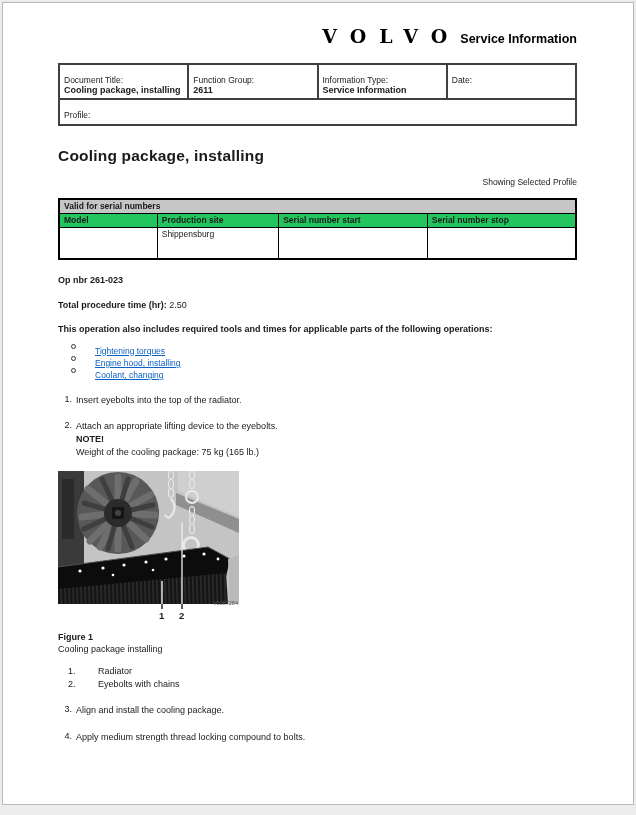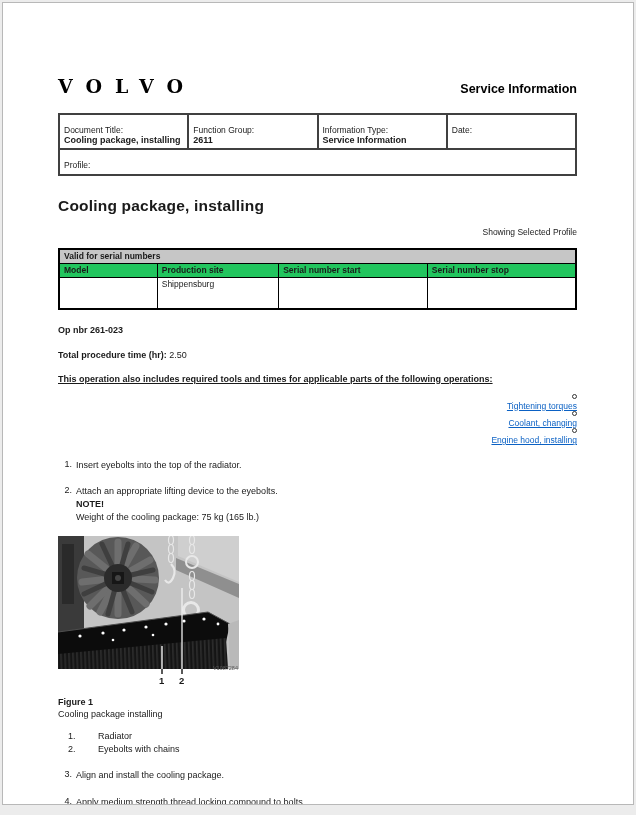--- a/index.html
+++ b/index.html
@@ -5,21 +5,21 @@
   * { margin: 0; padding: 0; box-sizing: border-box; }
   html, body { background: #ececec; font-family: "Liberation Sans", sans-serif; color: #1a1a1a; }
   .page {
     width: 632px; height: 803px; margin: 2px auto 0 auto;
     background: #ffffff; border: 1px solid #b8b8b8;
     overflow: hidden;
   }
   .content { padding: 0 56px 0 55px; }
 
   
-  .header-row { margin-top: 72px; display: flex; justify-content: space-between; align-items: baseline; }
+  .header-row { margin-top: 22px; display: flex; justify-content: flex-end; align-items: baseline; }
   .logo {
     font-family: "DejaVu Serif", serif; font-weight: bold;
     font-size: 19px; letter-spacing: 13px; color: #000;
   }
   .si-title { font-size: 12.5px; font-weight: bold; color: #000; }
 
   
   table { border-collapse: collapse; width: 100%; }
   .doc-table { margin-top: 16px; border: 2px solid #000; table-layout: fixed; }
   .doc-table td { border: 2px solid #404040; vertical-align: top; padding: 10px 4px 3px 4px; }
@@ -34,25 +34,25 @@
   
   .serial-table { margin-top: 11px; border: 2px solid #000; table-layout: fixed; }
   .serial-table td { border: 1px solid #000; font-size: 8.5px; padding: 1px 4px 2px 4px; vertical-align: top; }
   .serial-table .hdr { background: #22c55e; font-weight: bold; }
   .serial-table .caption-cell { background: #c6c6c6; font-weight: bold; }
   .serial-table .data td { height: 31px; }
 
   .op-nbr { margin-top: 15px; font-size: 9px; font-weight: bold; }
   .proc-time { margin-top: 15px; font-size: 9px; }
   .proc-time .b { font-weight: bold; }
-  .includes { margin-top: 14px; font-size: 9px; font-weight: bold; text-decoration: underline; }
+  .includes { margin-top: 14px; font-size: 9px; font-weight: bold; }
 
   
   .link-list { margin-top: 11px; list-style: none; }
-  .link-list li { display: flex; align-items: flex-end; line-height: 12.3px; flex-direction: column; }
+  .link-list li { display: flex; align-items: flex-start; line-height: 12.3px; }
   .bullet-circle {
     width: 5px; height: 5px; border: 1px solid #333; border-radius: 50%;
     display: inline-block; margin-left: 13px; flex: 0 0 auto; position: relative; top: -1px;
   }
   .link-list a { font-size: 8.5px; color: #0b61c4; text-decoration: underline; margin-left: 19px; }
 
   
   .step { display: flex; font-size: 9px; }
   .step .num { width: 14px; text-align: right; flex: 0 0 auto; }
   .step .txt { margin-left: 4px; line-height: 13px; }
@@ -148,25 +148,25 @@
     </div>
     <div class="includes">This operation also includes required tools and times for applicable parts of the following operations:</div>
 
     <ul class="link-list">
       <li>
         <span class="bullet-circle"></span>
         <a href="#">Tightening torques</a>
       </li>
       <li>
         <span class="bullet-circle"></span>
+        <a href="#">Engine hood, installing</a>
+      </li>
+      <li>
+        <span class="bullet-circle"></span>
         <a href="#">Coolant, changing</a>
-      </li>
-      <li>
-        <span class="bullet-circle"></span>
-        <a href="#">Engine hood, installing</a>
       </li>
     </ul>
 
     <div class="step mt13">
       <span class="num">1.</span>
       <span class="txt">Insert eyebolts into the top of the radiator.</span>
     </div>
     <div class="step mt13">
       <span class="num">2.</span>
       <span class="txt">

